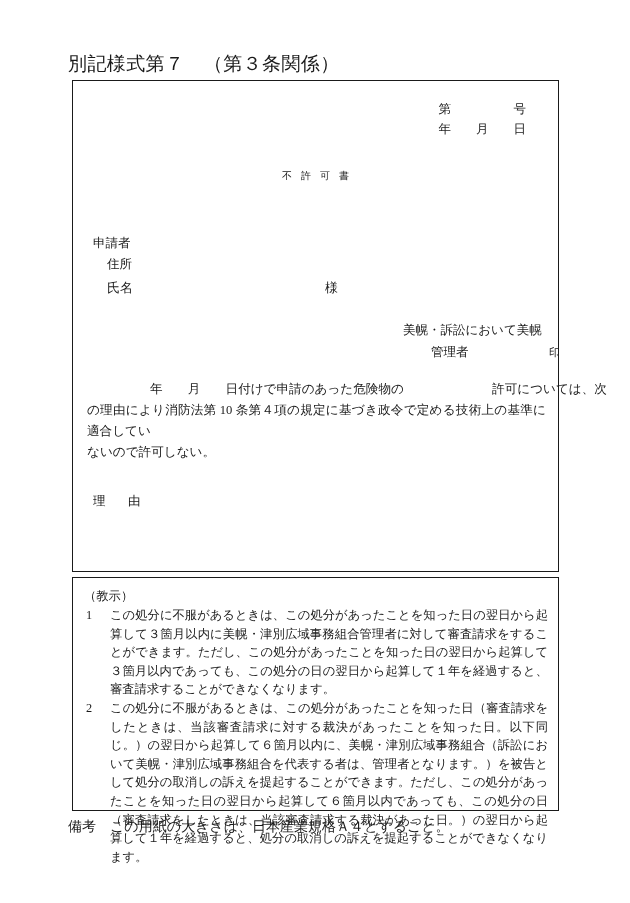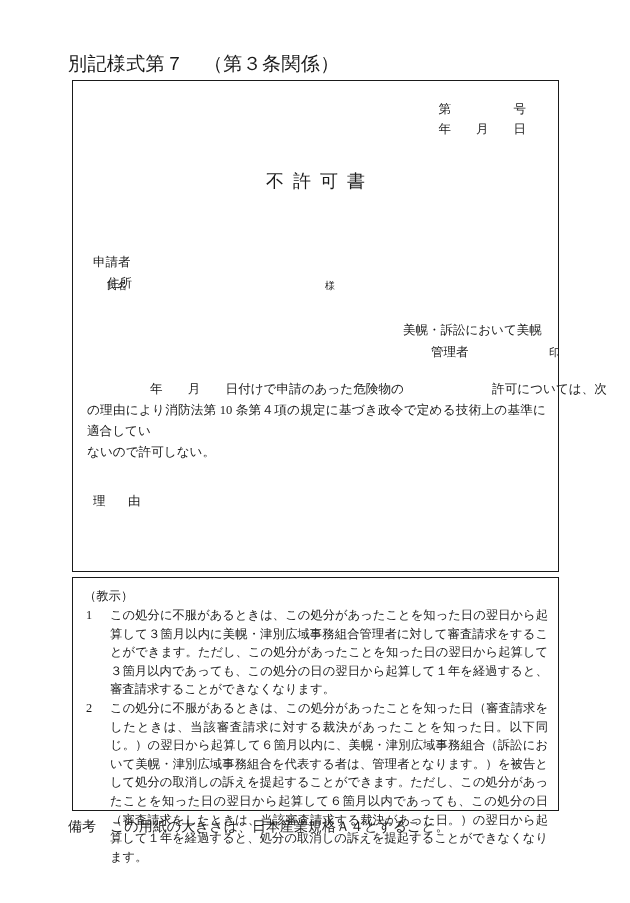--- a/index.html
+++ b/index.html
@@ -58,41 +58,41 @@
     display: block;
     white-space: pre;
   }
 
   .doc-title {
     position: absolute;
     left: 0;
     right: 0;
     top: 88px;
     text-align: center;
-    font-size: 18px;
+    font-size: 10px;
     letter-spacing: 9px;
     text-indent: 9px;
   }
 
   .applicant {
     position: absolute;
     left: 20px;
     top: 152px;
     font-size: 12.5px;
     line-height: 21px;
   }
-  .applicant .lvl1 { display: block; padding-left: 0; margin-top: 19px; }
+  .applicant .lvl1 { display: block; padding-left: 0; }
   .applicant .lvl2 { display: block; padding-left: 14px; }
 
   .name-row {
     position: absolute;
     left: 20px;
     top: 198px;
     width: 330px;
-    font-size: 10px;
+    font-size: 13px;
   }
   .name-row .nm { padding-left: 14px; }
   .name-row .sama {
     position: absolute;
     left: 232px;
     top: 0;
   }
 
   .issuer {
     position: absolute;

